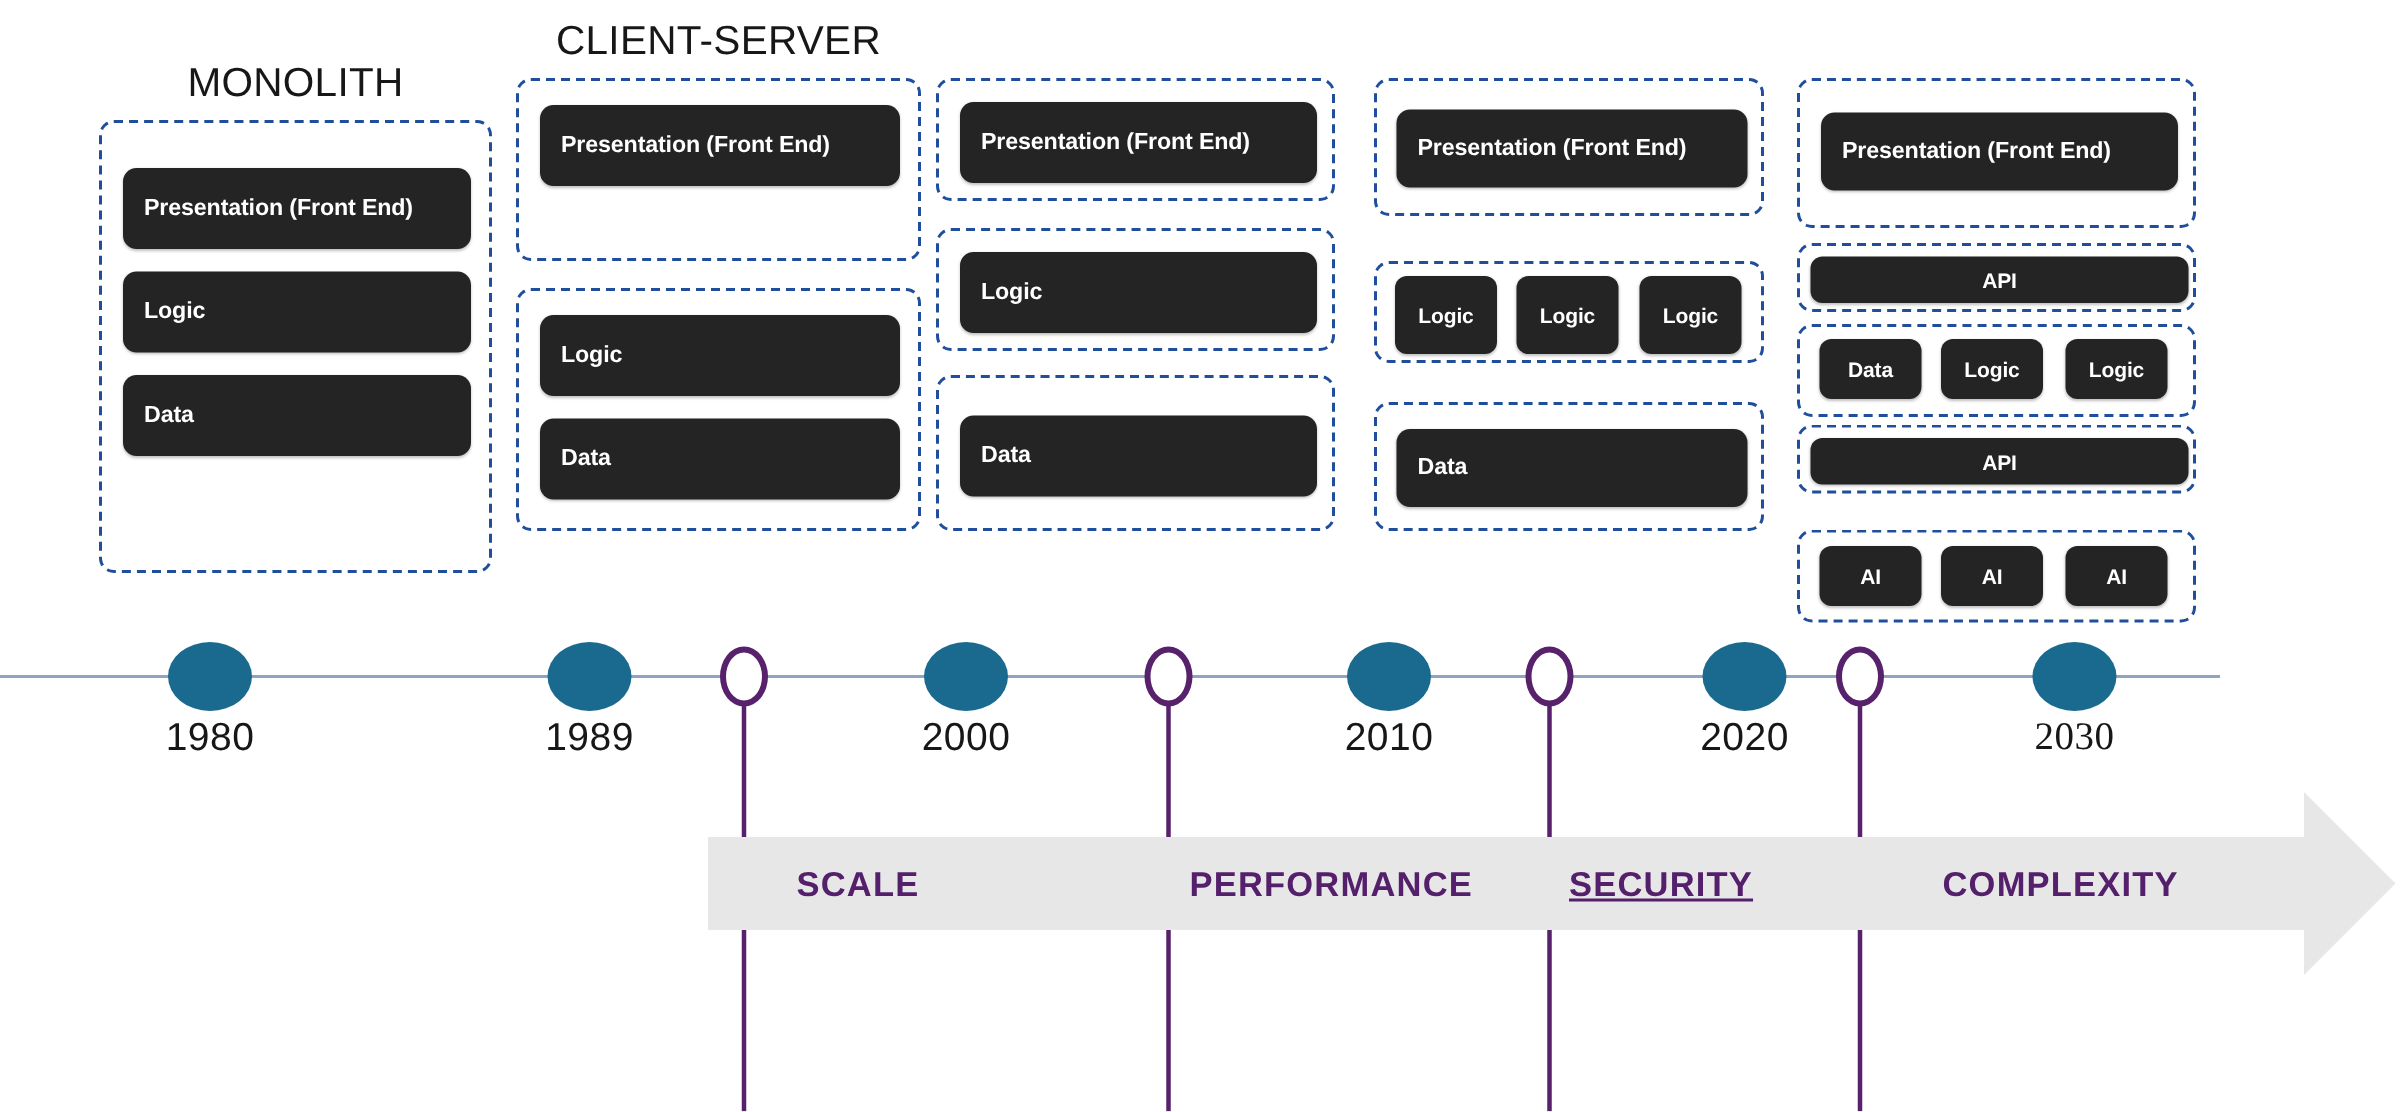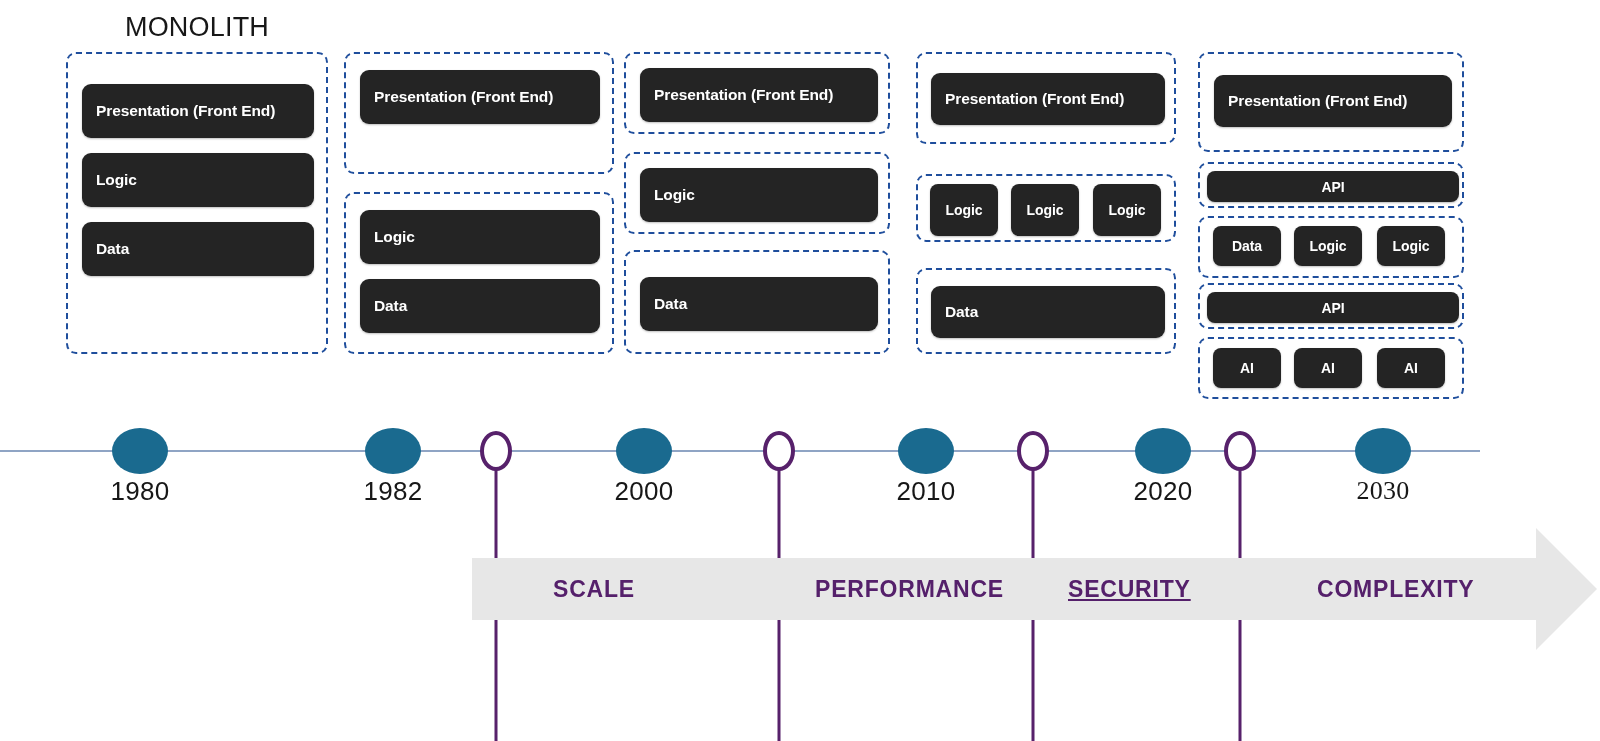--- a/index.html
+++ b/index.html
@@ -146,38 +146,38 @@
     white-space: nowrap;
   }
   .challenge-label {
     position: absolute;
     top: 576px;
     font-size: 23px;
     font-weight: bold;
     color: #55206b;
     letter-spacing: 0.8px;
     white-space: nowrap;
-    margin-left: 22px;
   }
 </style>
 </head>
 <body>
 
 <div id="stage">
 
   <div id="arch-columns">
-      <div class="arch-col" style="left: 66px; width: 262px; height: 410px;">
+      <div class="arch-col" style="left: 66px; width: 262px; height: 410px; margin-top: 28px;">
         <div class="col-title">MONOLITH</div>
         <div class="group stack" style="left: 0px; top: 52px; width: 262px; height: 302px;">
           <div class="block" style="position: absolute; left: 14px; top: 30px; width: 232px; height: 54px;">Presentation (Front End)</div>
           <div class="block" style="position: absolute; left: 14px; top: 99px; width: 232px; height: 54px;">Logic</div>
           <div class="block" style="position: absolute; left: 14px; top: 168px; width: 232px; height: 54px;">Data</div>
         </div>
       </div>
       <div class="arch-col" style="left: 344px; width: 270px; height: 410px;">
+        <div class="col-title">CLIENT-SERVER</div>
         <div class="group stack" style="left: 0px; top: 52px; width: 270px; height: 122px;">
           <div class="block" style="position: absolute; left: 14px; top: 16px; width: 240px; height: 54px;">Presentation (Front End)</div>
         </div>
         <div class="group stack" style="left: 0px; top: 192px; width: 270px; height: 162px;">
           <div class="block" style="position: absolute; left: 14px; top: 16px; width: 240px; height: 54px;">Logic</div>
           <div class="block" style="position: absolute; left: 14px; top: 85px; width: 240px; height: 54px;">Data</div>
         </div>
       </div>
       <div class="arch-col" style="left: 624px; width: 266px; height: 410px;">
         <div class="group stack" style="left: 0px; top: 52px; width: 266px; height: 82px;">
@@ -211,34 +211,34 @@
           <div class="block center small" style="position: absolute; left: 7px; top: 7px; width: 252px; height: 31px;">API</div>
         </div>
         <div class="group stack" style="left: 0px; top: 216px; width: 266px; height: 62px;">
           <div class="block center small" style="position: absolute; left: 13px; top: 8px; width: 68px; height: 40px;">Data</div>
           <div class="block center small" style="position: absolute; left: 94px; top: 8px; width: 68px; height: 40px;">Logic</div>
           <div class="block center small" style="position: absolute; left: 177px; top: 8px; width: 68px; height: 40px;">Logic</div>
         </div>
         <div class="group stack" style="left: 0px; top: 283px; width: 266px; height: 46px;">
           <div class="block center small" style="position: absolute; left: 7px; top: 7px; width: 252px; height: 31px;">API</div>
         </div>
-        <div class="group stack" style="left: 0px; top: 337px; width: 266px; height: 62px;">
+        <div class="group stack" style="left: 0px; top: 353px; width: 266px; height: 62px;">
           <div class="block center small" style="position: absolute; left: 13px; top: 9px; width: 68px; height: 40px;">AI</div>
           <div class="block center small" style="position: absolute; left: 94px; top: 9px; width: 68px; height: 40px;">AI</div>
           <div class="block center small" style="position: absolute; left: 177px; top: 9px; width: 68px; height: 40px;">AI</div>
         </div>
       </div>
     </div>
 
   <div id="timeline-axis"></div>
   <div id="timeline-layer">
       <div class="tl-dot" style="left: 140px; top: 451px;"></div>
       <div class="tl-label" style="left: 140px;">1980</div>
       <div class="tl-dot" style="left: 393px; top: 451px;"></div>
-      <div class="tl-label" style="left: 393px;">1982</div>
+      <div class="tl-label" style="left: 393px;">1989</div>
       <div class="tl-dot" style="left: 644px; top: 451px;"></div>
       <div class="tl-label" style="left: 644px;">2000</div>
       <div class="tl-dot" style="left: 926px; top: 451px;"></div>
       <div class="tl-label" style="left: 926px;">2010</div>
       <div class="tl-dot" style="left: 1163px; top: 451px;"></div>
       <div class="tl-label" style="left: 1163px;">2020</div>
       <div class="tl-dot" style="left: 1383px; top: 451px;"></div>
       <div class="tl-label" style="left: 1383px; font-family: Liberation Serif, serif;">2030</div>
       <div class="drop-line" style="left: 496px;"></div>
       <div class="tl-hollow" style="left: 496px; top: 451px;"></div>

